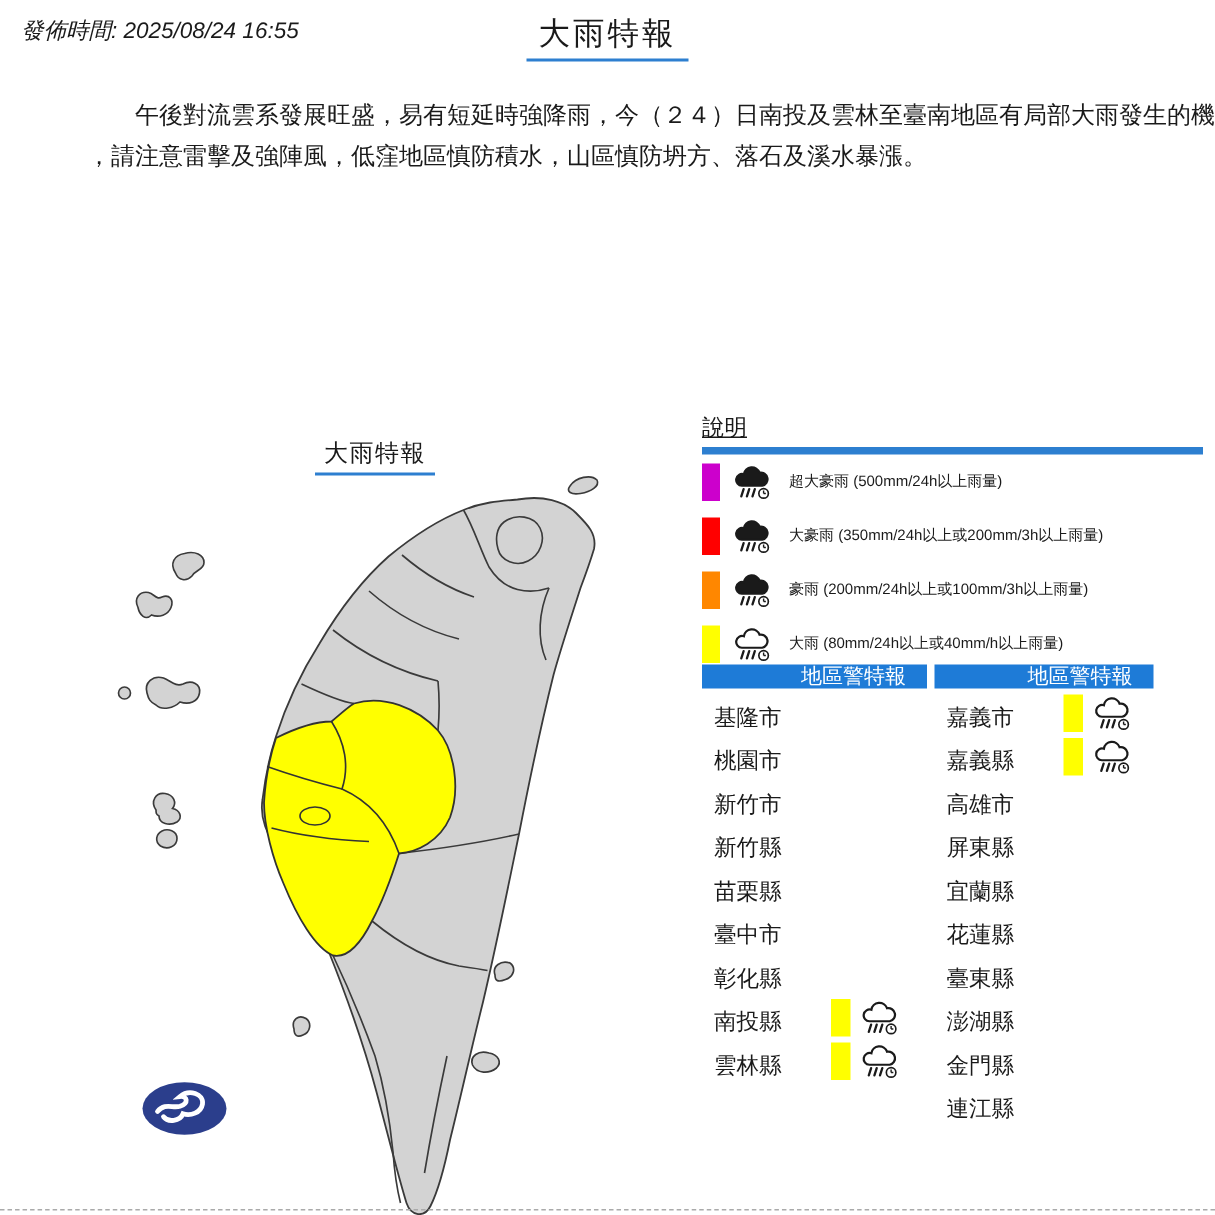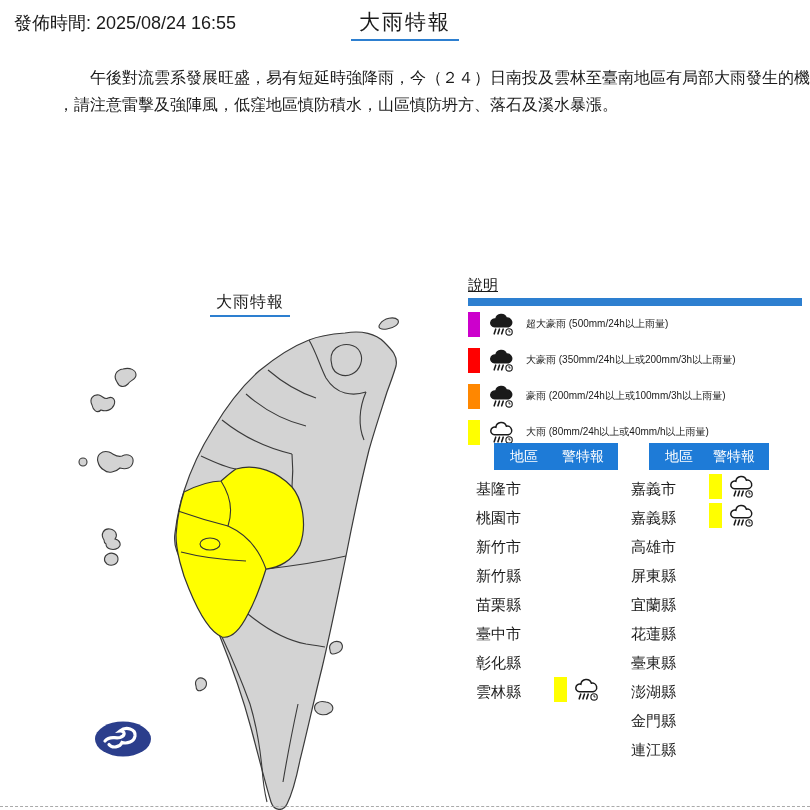--- a/index.html
+++ b/index.html
@@ -1,45 +1,45 @@
 <!DOCTYPE html>
 <html><head>
 <meta charset="utf-8">
 <style>
   html,body{margin:0;padding:0;background:#fff;}
   #page{position:relative;width:810px;height:810px;background:#fff;overflow:hidden;
         font-family:"Liberation Sans","DejaVu Sans",sans-serif;color:#1a1a1a;}
   
-  .pub-time{position:absolute;left:14px;top:11px;font-size:18px;}
+  .pub-time{position:absolute;left:14px;top:11px;font-size:15px;font-style:italic;}
   .main-title-wrap{position:absolute;left:0;top:8px;width:100%;text-align:center;}
   .main-title{display:inline-block;font-size:21px;letter-spacing:2px;
               border-bottom:2px solid #2d7fd0;padding:0 8px 3px 8px;}
   
   .advisory{position:absolute;left:58px;top:64px;width:710px;font-size:16px;line-height:27px;}
   .advisory .l1{display:block;text-indent:2em;white-space:nowrap;}
   .advisory .l2{display:block;white-space:nowrap;}
   
   .map-wrap{position:absolute;left:60px;top:290px;width:405px;height:522px;}
   .map-title{position:absolute;left:150px;top:2px;font-size:16px;letter-spacing:1px;
              border-bottom:2px solid #2d7fd0;padding:0 6px 2px 6px;z-index:2;}
   .map-svg{position:absolute;left:0;top:0;}
   
   .legend{position:absolute;left:468px;top:276px;width:334px;}
-  .legend-title{font-size:15px;border-bottom:8px solid #0f172a;padding-bottom:3px;text-decoration:underline;}
+  .legend-title{font-size:15px;border-bottom:5px solid #0f172a;padding-bottom:3px;text-decoration:underline;}
   .legend-row{display:flex;align-items:center;height:36px;gap:9px;}
   .legend-row .swatch{width:12px;height:25px;flex:none;}
   .legend-row .label{font-size:10px;white-space:nowrap;}
   .legend-row[data-variant="dark-cloud-rain"]{--cloud-fill:#1a1a1a;}
   .legend-row[data-variant="light-cloud-rain"]{--cloud-fill:#ffffff;}
   
   .rtable{position:absolute;top:443px;}
   .rtable.left{left:468px;width:150px;}
   .rtable.right{left:623px;width:146px;}
-  .thead{height:27px;display:flex;align-items:center;justify-content:space-between;
-         color:#fff;font-size:14px;margin-left:26px;}
+  .thead{height:16px;display:flex;align-items:center;justify-content:flex-end;
+         color:#fff;font-size:14px;}
   .thead .h-region{margin-left:16px;}
   .thead .h-alert{margin-right:14px;}
   .trow{height:29px;display:flex;align-items:flex-end;}
   .trow .rname{width:78px;padding-left:8px;font-size:15px;flex:none;}
   .trow .alert-cell{display:flex;align-items:center;gap:7px;}
   .trow[data-alert="false"] .alert-cell{visibility:hidden;}
   .trow .badge{width:13px;height:25px;flex:none;}
   .rain-icon{display:block;}
   .bottom-dash{position:absolute;left:0;top:806px;width:810px;border-top:1px dashed #aaa;}
 </style>
@@ -223,20 +223,29 @@
     <div class="trow" data-alert="false">
       <span class="rname">彰化縣</span>
       <span class="alert-cell" style="--cloud-fill:#fff">
         <span class="badge" style="background: rgb(255, 255, 0);"></span>
         <svg class="rain-icon" width="28" height="25">
             <use href="#sym-rain"></use>
           </svg>
       </span>
     </div>
     <div class="trow" data-alert="true">
+      <span class="rname">南投縣</span>
+      <span class="alert-cell" style="--cloud-fill:#fff">
+        <span class="badge" style="background: rgb(255, 255, 0);"></span>
+        <svg class="rain-icon" width="28" height="25">
+            <use href="#sym-rain"></use>
+          </svg>
+      </span>
+    </div>
+    <div class="trow" data-alert="true">
       <span class="rname">雲林縣</span>
       <span class="alert-cell" style="--cloud-fill:#fff">
         <span class="badge" style="background: rgb(255, 255, 0);"></span>
         <svg class="rain-icon" width="28" height="25">
             <use href="#sym-rain"></use>
           </svg>
       </span>
     </div>
   </div>
 

